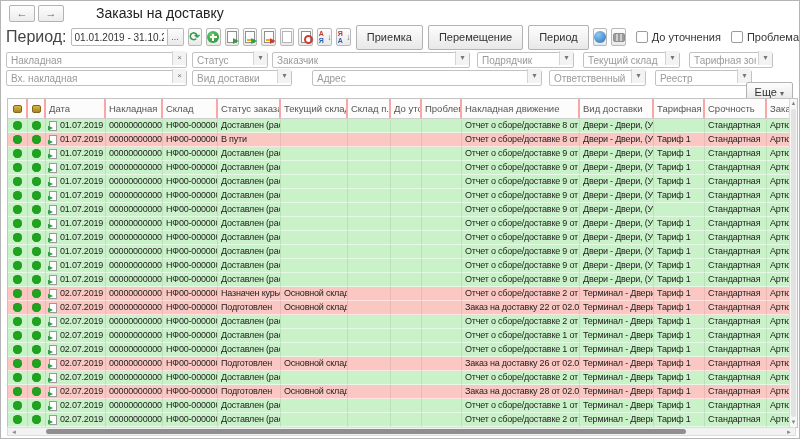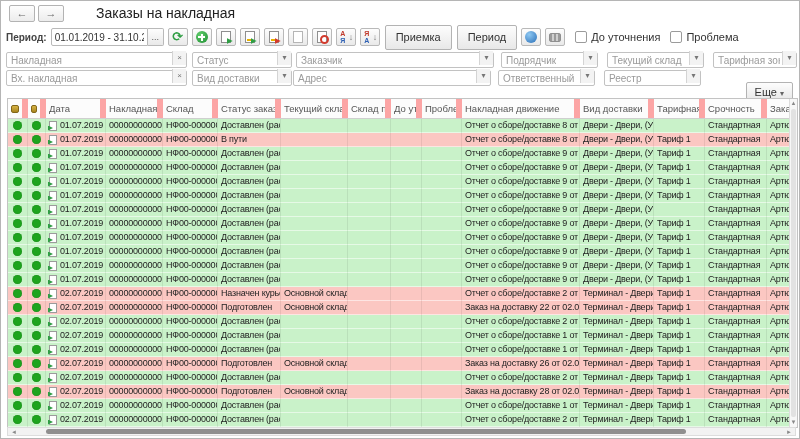--- a/index.html
+++ b/index.html
@@ -9,21 +9,21 @@
 
   
   .titlebar { display:flex; align-items:center; height:24px; padding-left:8px; }
   .navbtn { width:26px; height:17px; border:1px solid #b3b3b3; border-radius:2px; background:linear-gradient(#fdfdfd,#ececec);
             font-size:11px; color:#666; text-align:center; line-height:15px; cursor:pointer; }
   .navbtn + .navbtn { margin-left:3px; }
   .page-title { margin-left:32px; font-size:14px; color:#222; }
 
   
   .toolbar { display:flex; align-items:center; height:22px; padding-left:5px; margin-top:1px; }
-  .tlabel { font-size:10px; color:#444; margin-right:4px;font-weight:bold; }
+  .tlabel { font-size:16px; color:#444; margin-right:4px; }
   .period-wrap { display:flex; align-items:center; }
   .period-input { width:97px; height:18px; border:1px solid #b9b9b9; border-radius:2px 0 0 2px; font-size:10px; padding:0 3px; color:#333;
                   font-family:"Liberation Sans","DejaVu Sans",sans-serif; }
   .period-dots { width:16px; height:18px; border:1px solid #b9b9b9; border-left:none; border-radius:0 2px 2px 0;
                  background:linear-gradient(#fdfdfd,#e9e9e9); font-size:9px; color:#555; text-align:center; line-height:16px; cursor:pointer; }
   .ibtn { width:20px; height:18px; margin-left:4px; border:1px solid #b9b9b9; border-radius:2px; background:linear-gradient(#fdfdfd,#e9e9e9);
           display:flex; align-items:center; justify-content:center; cursor:pointer; position:relative; }
   .refresh-glyph { color:#2f9e44; font-size:13px; line-height:12px; font-weight:bold; }
   .circle-plus { width:12px; height:12px; border-radius:50%; background:radial-gradient(circle at 35% 30%, #5fcb6b, #1f8f32); position:relative; }
   .circle-plus:before, .circle-plus:after { content:""; position:absolute; background:#fff; }
@@ -64,21 +64,21 @@
   .morefilters { position:absolute; left:8px; top:1px; font-size:11px; color:var(--accent-link,#3e8e3e); cursor:pointer; }
   .morefilters .chev { margin-right:4px; font-weight:bold; }
   .more-btn { position:absolute; right:6px; top:-4px; height:19px; padding:0 8px; border:1px solid #b3b3b3; border-radius:2px;
               background:linear-gradient(#fdfdfd,#e8e8e8); font-size:11px; color:#333; cursor:pointer; }
   .more-btn .dd { font-size:8px; color:#666; margin-left:3px; }
 
   
   .grid { position:absolute; left:6px; top:97px; width:791px; border:1px solid #c3c3c3; background:#fff; }
   .thead { display:flex; height:20px; background:#fcfcfc; border-bottom:1px solid #cfcfcf; }
   .th { font-size:9.5px; color:#555; line-height:19px; padding:0 3px; white-space:nowrap; overflow:hidden;
-        border-right:6px solid #fca5a5; display:flex; align-items:center; cursor:pointer; }
+        border-right:2px solid #fca5a5; display:flex; align-items:center; cursor:pointer; }
   .tbody { height:308px; overflow:hidden; }
   .tr { display:flex; height:14px; cursor:pointer; }
   .tr.green { background:var(--row-green,#c9f2c9); }
   .tr.pink  { background:var(--row-pink,#fbc7c2); }
   .td { font-size:9px; color:#222; line-height:13px; padding:0 3px; white-space:nowrap; overflow:hidden; letter-spacing:-0.2px;
         border-right:1px solid rgba(0,0,0,0.07); border-bottom:1px solid rgba(255,255,255,0.55); display:flex; align-items:center; }
   .c0{flex:0 0 20px;justify-content:center;} .c1{flex:0 0 18px;justify-content:center;} .c2{flex:0 0 60px;}
   .c3{flex:0 0 57px;} .c4{flex:0 0 55px;} .c5{flex:0 0 63px;text-align:right;} .c6{flex:0 0 67px;} .c7{flex:0 0 43px;}
   .c8{flex:0 0 31px;} .c9{flex:0 0 40px;} .c10{flex:0 0 118px;} .c11{flex:0 0 74px;} .c12{flex:0 0 51px;}
   .c13{flex:0 0 62px;} .c14{flex:1 1 auto;border-right:none;}
@@ -99,21 +99,21 @@
   .hthumb { position:absolute; left:38px; width:640px; top:1px; bottom:1px; background:#8f8f8f; border-radius:3px; cursor:pointer; }
 </style>
 </head>
 <body>
 
 <div class="window">
 
   <div class="titlebar">
     <div class="navbtn"><span>←</span></div>
     <div class="navbtn"><span>→</span></div>
-    <div class="page-title">Заказы на накладная</div>
+    <div class="page-title">Заказы на доставку</div>
   </div>
 
   <div class="toolbar">
     <span class="tlabel">Период:</span>
     <span class="period-wrap">
       <input class="period-input" value="01.01.2019 - 31.10.2019" style="">
       <span class="period-dots">...</span>
     </span>
     <div class="ibtn">
         <span class="refresh-glyph">⟳</span>
@@ -144,20 +144,21 @@
       </span>
     </div>
     <div class="ibtn">
       <span class="sortico">
         <b class="t">Я</b>
           <b class="b">А</b>
           <i>↓</i>
       </span>
     </div>
     <button class="tbtn">Приемка</button>
+    <button class="tbtn">Перемещение</button>
     <button class="tbtn">Период</button>
     <div class="ibtn">
         <span class="blue-ball"></span>
       </div>
     <div class="ibtn">
         <span class="device-glyph"></span>
       </div>
     <label class="cbwrap">
       <span class="cbox"></span>
       <span class="cblabel">До уточнения</span>
@@ -166,21 +167,21 @@
       <span class="cbox"></span>
       <span class="cblabel">Проблема</span>
     </label>
   </div>
 
   <div class="frow">
     <div class="ffield" style="width:181px;margin-left:5px">
       <input placeholder="Накладная" style="">
       <span class="fbtn">×</span>
     </div>
-    <div class="ffield" style="width:100px;margin-left:5px">
+    <div class="ffield" style="width:76px;margin-left:5px">
       <input placeholder="Статус" style="">
       <span class="fbtn">▾</span>
     </div>
     <div class="ffield" style="width:198px;margin-left:4px">
       <input placeholder="Заказчик" style="">
       <span class="fbtn">▾</span>
     </div>
     <div class="ffield" style="width:97px;margin-left:7px">
       <input placeholder="Подрядчик" style="">
       <span class="fbtn">▾</span>
@@ -197,21 +198,21 @@
 
   <div class="frow">
     <div class="ffield" style="width:181px;margin-left:5px">
       <input placeholder="Вх. накладная" style="">
       <span class="fbtn">×</span>
     </div>
     <div class="ffield" style="width:100px;margin-left:5px">
       <input placeholder="Вид доставки" style="">
       <span class="fbtn">▾</span>
     </div>
-    <div class="ffield" style="width:198px;margin-left:1px">
+    <div class="ffield" style="width:230px;margin-left:20px">
       <input placeholder="Адрес" style="">
       <span class="fbtn">▾</span>
     </div>
     <div class="ffield" style="width:97px;margin-left:7px">
       <input placeholder="Ответственный" style="">
       <span class="fbtn">▾</span>
     </div>
     <div class="ffield" style="width:97px;margin-left:9px">
       <input placeholder="Реестр" style="">
       <span class="fbtn">▾</span>

